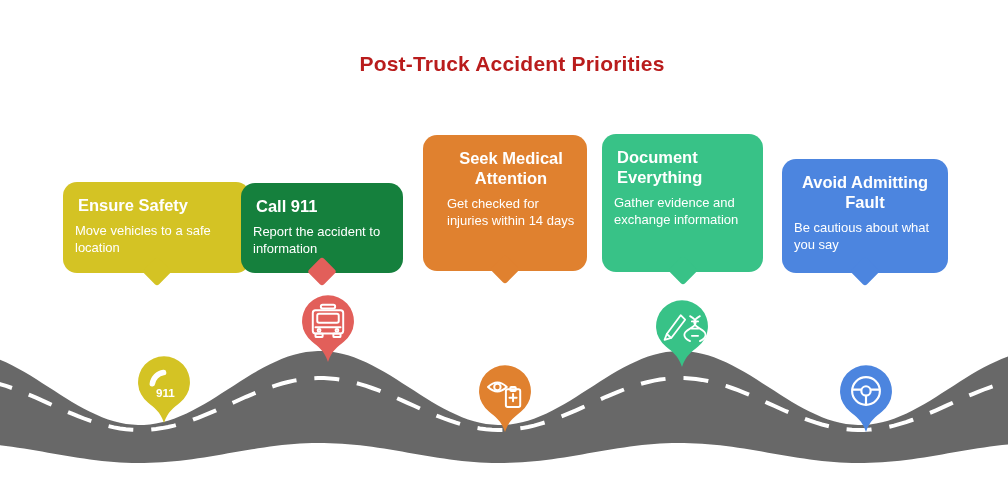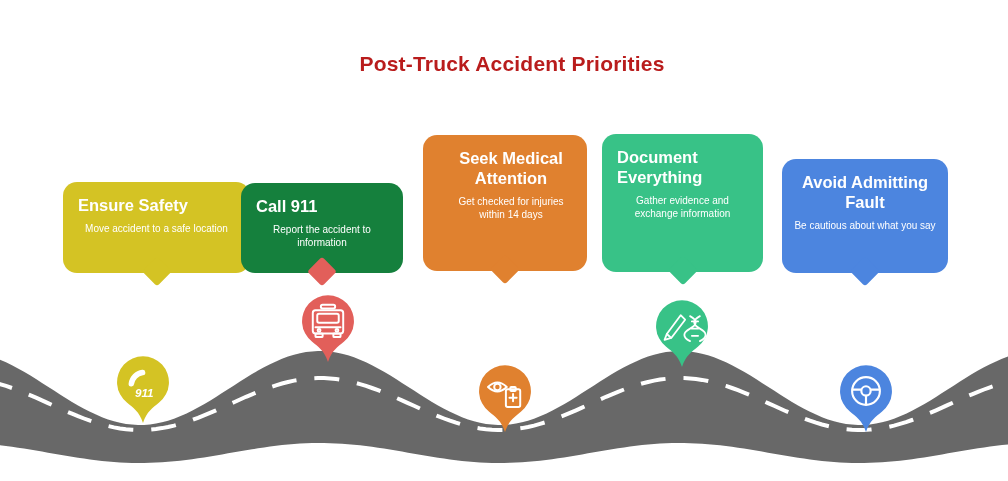--- a/index.html
+++ b/index.html
@@ -16,29 +16,29 @@
   }
   .bubble{
     position:absolute;border-radius:14px;color:#fff;
     padding:13px 12px;box-sizing:border-box;z-index:3;
   }
   .bubble .tail{
     position:absolute;left:50%;bottom:-9px;width:21px;height:21px;
     transform:translateX(-50%) rotate(45deg);border-radius:3px;
   }
   .bubble-title{font-size:16.5px;font-weight:bold;line-height:1.22;margin-bottom:8px;text-align:center;}
-  .bubble-body{font-size:10px;line-height:1.26;text-align:center;}
+  .bubble-body{font-size:13px;line-height:1.26;}
   .title-left .bubble-title{text-align:left;padding-left:3px;}
   .b1{left:63px;top:182px;width:187px;height:91px;}
   .b2{left:241px;top:183px;width:162px;height:90px;}
   .b3{left:423px;top:135px;width:164px;height:136px;}
   .b4{left:602px;top:134px;width:161px;height:138px;}
   .b5{left:782px;top:159px;width:166px;height:114px;}
   .pin{position:absolute;width:58px;height:68px;z-index:2;}
-  .p1{left:114px;top:356px;font-style:italic;}
+  .p1{left:135px;top:356px;}
   .p2{left:299px;top:295px;}
   .p3{left:476px;top:365px;}
   .p4{left:653px;top:300px;}
   .p5{left:837px;top:365px;}
   .road-svg{position:absolute;left:0;top:0;z-index:1;pointer-events:none;}
   .pin svg{display:block;width:100%;height:100%;}
   .icon-stroke{fill:none;stroke:#fff;stroke-linecap:round;stroke-linejoin:round;}
 </style>
 </head>
 <body>
@@ -47,21 +47,21 @@
 
   <div class="main-title">Post-Truck Accident Priorities</div>
 
   <svg class="road-svg" width="1008" height="481" viewBox="0 0 1008 481">
     <path id="road-band" d="M-12,355.3 L-6,357.3 L0,359.7 L6,362.3 L12,365.2 L18,368.4 L24,371.8 L30,375.3 L36,379.0 L42,382.9 L48,386.7 L54,390.6 L60,394.4 L66,398.2 L72,401.9 L78,405.4 L84,408.7 L90,411.8 L96,414.6 L102,417.2 L108,419.4 L114,421.3 L120,422.8 L126,423.9 L132,424.6 L138,425.0 L144,424.9 L150,424.4 L156,423.6 L162,422.3 L168,420.7 L174,418.7 L180,416.3 L186,413.7 L192,410.8 L198,407.6 L204,404.2 L210,400.7 L216,397.0 L222,393.1 L228,389.3 L234,385.4 L240,381.6 L246,377.8 L252,374.1 L258,370.6 L264,367.3 L270,364.2 L276,361.4 L282,358.8 L288,356.6 L294,354.7 L300,353.2 L306,352.1 L312,351.4 L318,351.0 L324,351.1 L330,351.6 L336,352.4 L342,353.7 L348,355.3 L354,357.3 L360,359.7 L366,362.3 L372,365.2 L378,368.4 L384,371.8 L390,375.3 L396,379.0 L402,382.9 L408,386.7 L414,390.6 L420,394.4 L426,398.2 L432,401.9 L438,405.4 L444,408.7 L450,411.8 L456,414.6 L462,417.2 L468,419.4 L474,421.3 L480,422.8 L486,423.9 L492,424.6 L498,425.0 L504,424.9 L510,424.4 L516,423.6 L522,422.3 L528,420.7 L534,418.7 L540,416.3 L546,413.7 L552,410.8 L558,407.6 L564,404.2 L570,400.7 L576,397.0 L582,393.1 L588,389.3 L594,385.4 L600,381.6 L606,377.8 L612,374.1 L618,370.6 L624,367.3 L630,364.2 L636,361.4 L642,358.8 L648,356.6 L654,354.7 L660,353.2 L666,352.1 L672,351.4 L678,351.0 L684,351.1 L690,351.6 L696,352.4 L702,353.7 L708,355.3 L714,357.3 L720,359.7 L726,362.3 L732,365.2 L738,368.4 L744,371.8 L750,375.3 L756,379.0 L762,382.9 L768,386.7 L774,390.6 L780,394.4 L786,398.2 L792,401.9 L798,405.4 L804,408.7 L810,411.8 L816,414.6 L822,417.2 L828,419.4 L834,421.3 L840,422.8 L846,423.9 L852,424.6 L858,425.0 L864,424.9 L870,424.4 L876,423.6 L882,422.3 L888,420.7 L894,418.7 L900,416.3 L906,413.7 L912,410.8 L918,407.6 L924,404.2 L930,400.7 L936,397.0 L942,393.1 L948,389.3 L954,385.4 L960,381.6 L966,377.8 L972,374.1 L978,370.6 L984,367.3 L990,364.2 L996,361.4 L1002,358.8 L1008,356.6 L1014,354.7 L1020,353.2 L1020,443.6 L1014,444.0 L1008,444.5 L1002,445.1 L996,445.8 L990,446.6 L984,447.4 L978,448.3 L972,449.3 L966,450.2 L960,451.3 L954,452.3 L948,453.3 L942,454.4 L936,455.4 L930,456.4 L924,457.4 L918,458.3 L912,459.2 L906,459.9 L900,460.7 L894,461.3 L888,461.8 L882,462.3 L876,462.6 L870,462.8 L864,463.0 L858,463.0 L852,462.9 L846,462.7 L840,462.4 L834,462.0 L828,461.5 L822,460.9 L816,460.2 L810,459.4 L804,458.6 L798,457.7 L792,456.7 L786,455.8 L780,454.7 L774,453.7 L768,452.7 L762,451.6 L756,450.6 L750,449.6 L744,448.6 L738,447.7 L732,446.8 L726,446.1 L720,445.3 L714,444.7 L708,444.2 L702,443.7 L696,443.4 L690,443.2 L684,443.0 L678,443.0 L672,443.1 L666,443.3 L660,443.6 L654,444.0 L648,444.5 L642,445.1 L636,445.8 L630,446.6 L624,447.4 L618,448.3 L612,449.3 L606,450.2 L600,451.3 L594,452.3 L588,453.3 L582,454.4 L576,455.4 L570,456.4 L564,457.4 L558,458.3 L552,459.2 L546,459.9 L540,460.7 L534,461.3 L528,461.8 L522,462.3 L516,462.6 L510,462.8 L504,463.0 L498,463.0 L492,462.9 L486,462.7 L480,462.4 L474,462.0 L468,461.5 L462,460.9 L456,460.2 L450,459.4 L444,458.6 L438,457.7 L432,456.7 L426,455.8 L420,454.7 L414,453.7 L408,452.7 L402,451.6 L396,450.6 L390,449.6 L384,448.6 L378,447.7 L372,446.8 L366,446.1 L360,445.3 L354,444.7 L348,444.2 L342,443.7 L336,443.4 L330,443.2 L324,443.0 L318,443.0 L312,443.1 L306,443.3 L300,443.6 L294,444.0 L288,444.5 L282,445.1 L276,445.8 L270,446.6 L264,447.4 L258,448.3 L252,449.3 L246,450.2 L240,451.3 L234,452.3 L228,453.3 L222,454.4 L216,455.4 L210,456.4 L204,457.4 L198,458.3 L192,459.2 L186,459.9 L180,460.7 L174,461.3 L168,461.8 L162,462.3 L156,462.6 L150,462.8 L144,463.0 L138,463.0 L132,462.9 L126,462.7 L120,462.4 L114,462.0 L108,461.5 L102,460.9 L96,460.2 L90,459.4 L84,458.6 L78,457.7 L72,456.7 L66,455.8 L60,454.7 L54,453.7 L48,452.7 L42,451.6 L36,450.6 L30,449.6 L24,448.6 L18,447.7 L12,446.8 L6,446.1 L0,445.3 L-6,444.7 L-12,444.2 Z" fill="#686868"></path>
     <path id="road-dash" d="M-12,381.0 L-6,382.4 L0,384.1 L6,385.9 L12,388.0 L18,390.2 L24,392.6 L30,395.1 L36,397.7 L42,400.4 L48,403.1 L54,405.8 L60,408.5 L66,411.2 L72,413.7 L78,416.2 L84,418.5 L90,420.7 L96,422.7 L102,424.5 L108,426.0 L114,427.4 L120,428.4 L126,429.2 L132,429.7 L138,430.0 L144,429.9 L150,429.6 L156,429.0 L162,428.1 L168,427.0 L174,425.6 L180,423.9 L186,422.1 L192,420.0 L198,417.8 L204,415.4 L210,412.9 L216,410.3 L222,407.6 L228,404.9 L234,402.2 L240,399.5 L246,396.8 L252,394.3 L258,391.8 L264,389.5 L270,387.3 L276,385.3 L282,383.5 L288,382.0 L294,380.6 L300,379.6 L306,378.8 L312,378.3 L318,378.0 L324,378.1 L330,378.4 L336,379.0 L342,379.9 L348,381.0 L354,382.4 L360,384.1 L366,385.9 L372,388.0 L378,390.2 L384,392.6 L390,395.1 L396,397.7 L402,400.4 L408,403.1 L414,405.8 L420,408.5 L426,411.2 L432,413.7 L438,416.2 L444,418.5 L450,420.7 L456,422.7 L462,424.5 L468,426.0 L474,427.4 L480,428.4 L486,429.2 L492,429.7 L498,430.0 L504,429.9 L510,429.6 L516,429.0 L522,428.1 L528,427.0 L534,425.6 L540,423.9 L546,422.1 L552,420.0 L558,417.8 L564,415.4 L570,412.9 L576,410.3 L582,407.6 L588,404.9 L594,402.2 L600,399.5 L606,396.8 L612,394.3 L618,391.8 L624,389.5 L630,387.3 L636,385.3 L642,383.5 L648,382.0 L654,380.6 L660,379.6 L666,378.8 L672,378.3 L678,378.0 L684,378.1 L690,378.4 L696,379.0 L702,379.9 L708,381.0 L714,382.4 L720,384.1 L726,385.9 L732,388.0 L738,390.2 L744,392.6 L750,395.1 L756,397.7 L762,400.4 L768,403.1 L774,405.8 L780,408.5 L786,411.2 L792,413.7 L798,416.2 L804,418.5 L810,420.7 L816,422.7 L822,424.5 L828,426.0 L834,427.4 L840,428.4 L846,429.2 L852,429.7 L858,430.0 L864,429.9 L870,429.6 L876,429.0 L882,428.1 L888,427.0 L894,425.6 L900,423.9 L906,422.1 L912,420.0 L918,417.8 L924,415.4 L930,412.9 L936,410.3 L942,407.6 L948,404.9 L954,402.2 L960,399.5 L966,396.8 L972,394.3 L978,391.8 L984,389.5 L990,387.3 L996,385.3 L1002,383.5 L1008,382.0 L1014,380.6 L1020,379.6" fill="none" stroke-width="4" stroke-dasharray="25 18" stroke="#ffffff"></path>
   </svg>
 
   <div class="bubble b1 title-left" style="background: rgb(212, 195, 36);">
     <div class="bubble-title">Ensure Safety</div>
-    <div class="bubble-body">Move accident to a safe location</div>
+    <div class="bubble-body">Move vehicles to a safe location</div>
     <div class="tail accent-bg" style="background: rgb(212, 195, 36);"></div>
   </div>
 
   <div class="bubble b2 title-left" style="background: #15803d;">
     <div class="bubble-title">Call 911</div>
     <div class="bubble-body">Report the accident to information</div>
     <div class="tail accent-bg" style="background: rgb(226, 95, 90);"></div>
   </div>
 
   <div class="bubble b3" style="background: rgb(224, 129, 47); padding-left: 24px;">

